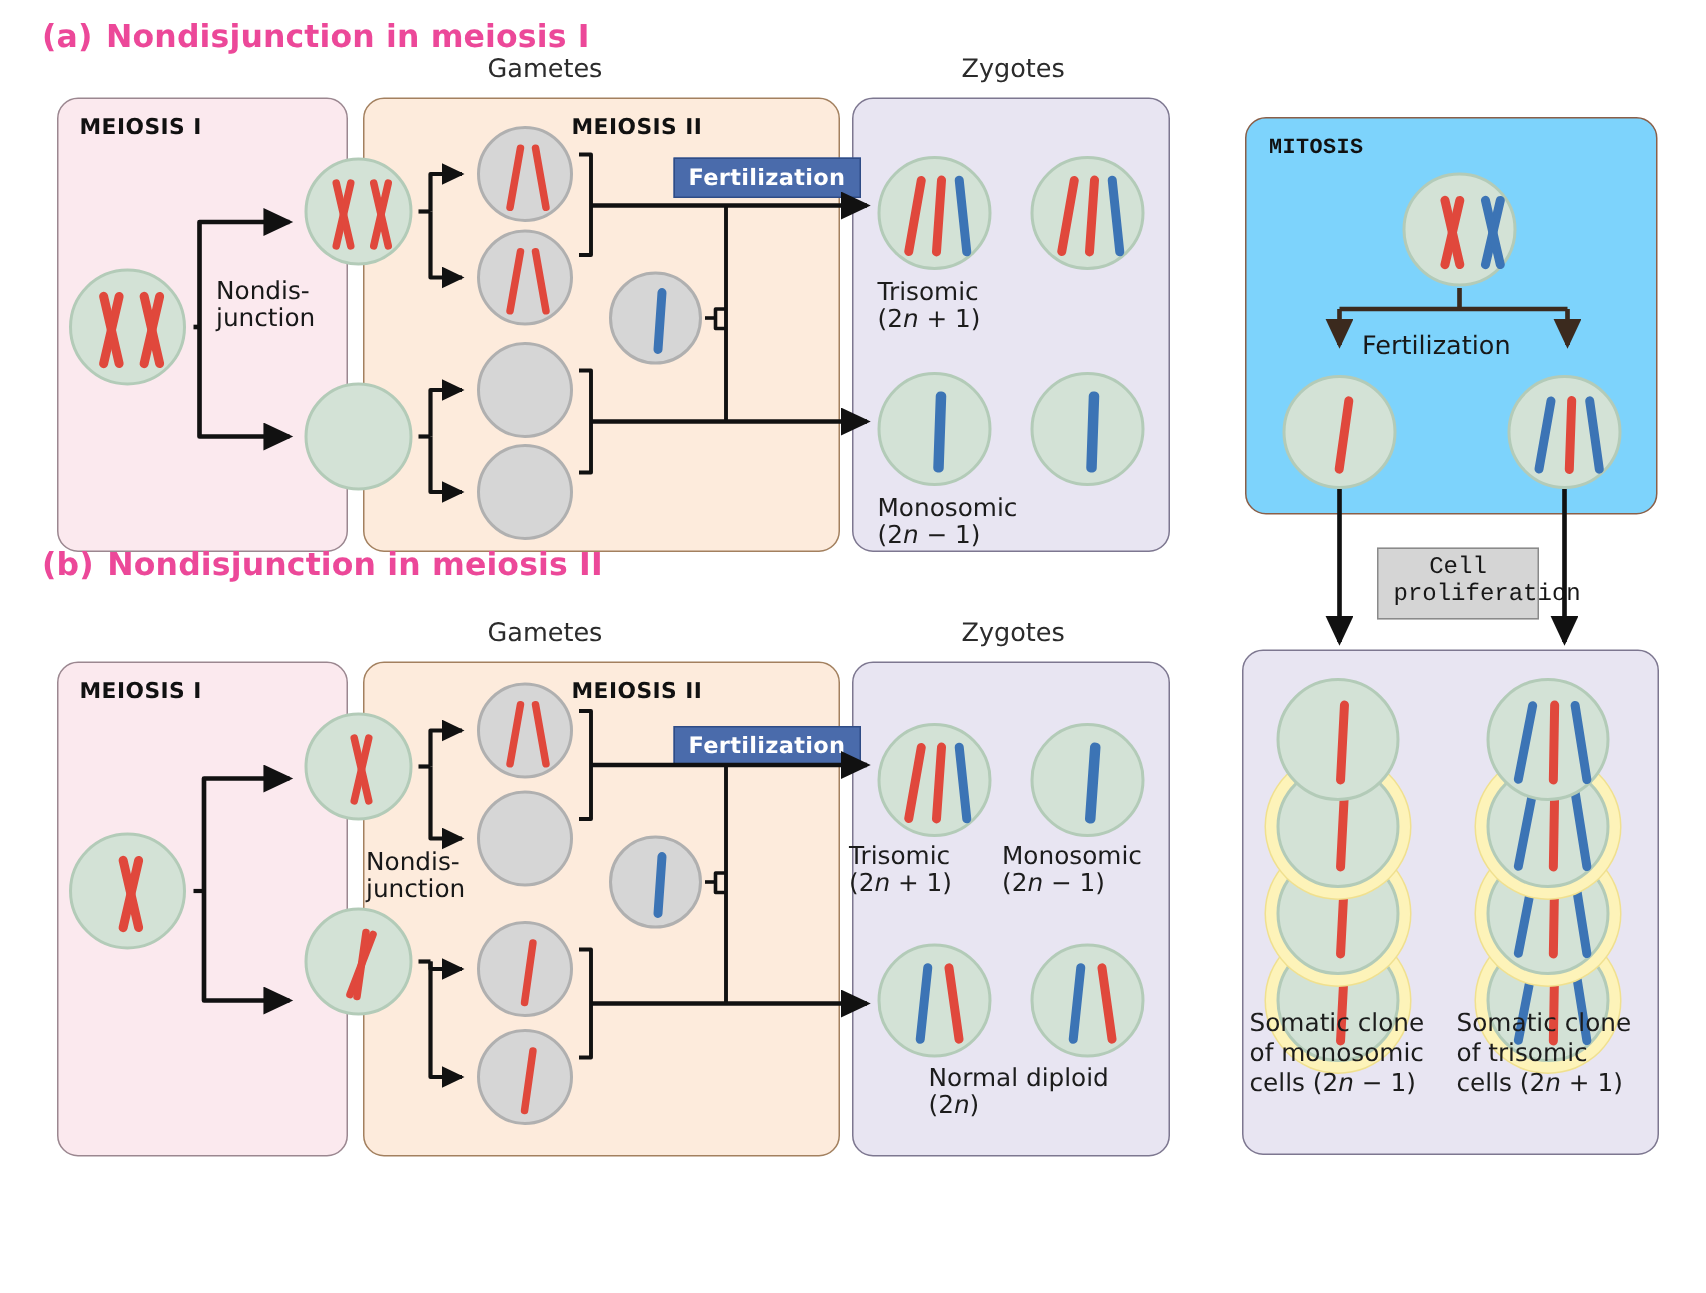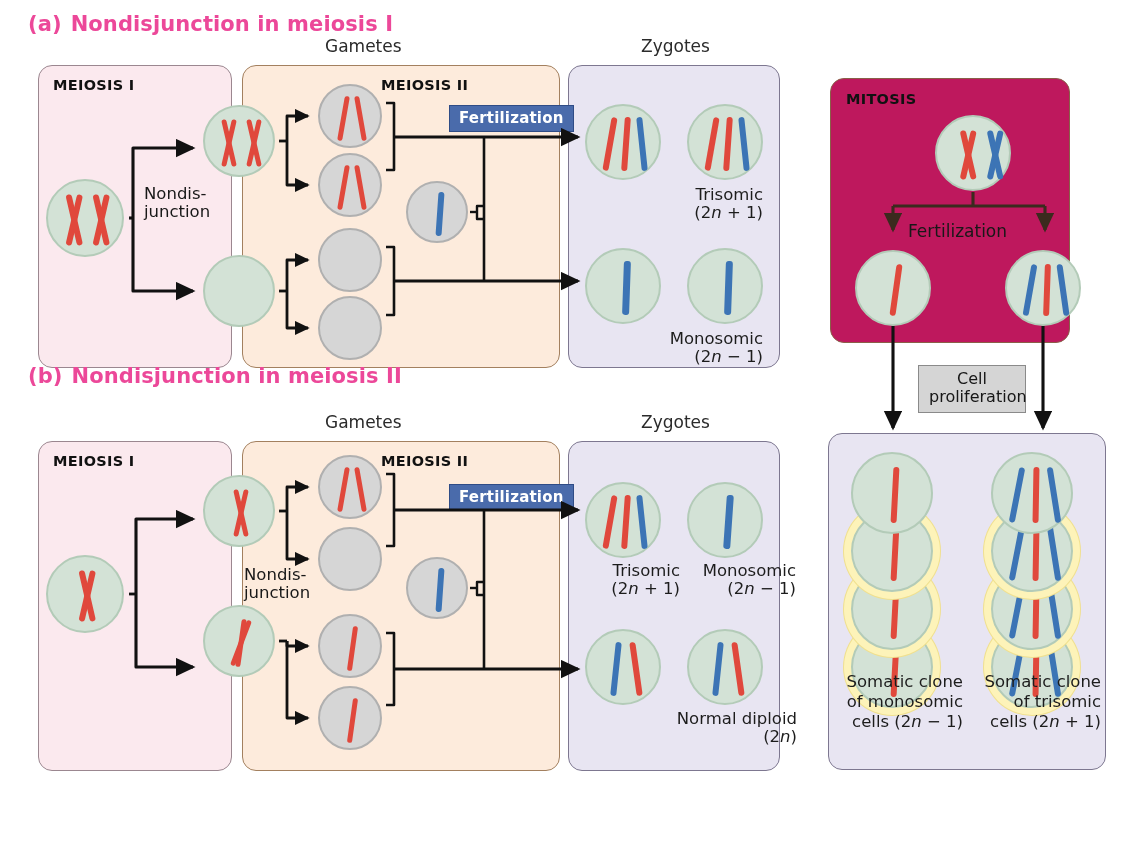--- a/index.html
+++ b/index.html
@@ -87,21 +87,21 @@
     position: absolute; display:block;
     border-radius: 3px;
     left: 50%; top: 0;
   }
   .xchrom.red > i  { background: #e0483c; }
   .xchrom.blue > i { background: #3c74b5; }
 
   
   .cell-label {
     position: absolute;
-    text-align: right;
+    text-align: left;
     font-size: 16.5px;
     line-height: 1.12;
     color: #1c1c1c;
     white-space: nowrap;
   }
   .cell-label i { font-style: italic; }
 
   
   .fert {
     position: absolute;
@@ -332,21 +332,21 @@
     <div class="chrom blue" style="left:26px; top:11px; width:6px; height:54px; transform:rotate(6deg);"></div>
     <div class="chrom red" style="left:46px; top:11px; width:6px; height:54px; transform:rotate(-8deg);"></div>
   </div>
 
   <div class="cell-label" style="left:619px; top:710px; width:178px;">
     <span>Normal diploid</span><br>
     <span>(2<i>n</i>)</span>
   </div>
 
 
-  <div class="stage" style="left:830px; top:78px; width:240px; height:265px; background:#be185d; border-color:#8a5f48;">
+  <div class="stage" style="left:830px; top:78px; width:275px; height:265px; background:#7dd3fc; border-color:#8a5f48;font-family:Liberation Mono, monospace;">
     <div class="stage-label" style="left:15px; top:12px;">MITOSIS</div>
   </div>
 
   <div class="cell" style="left:935px; top:115px; width:76px; height:76px;">
     <div class="xchrom red" style="left:22px; top:13px; width:17px; height:50px;">
       <i style="width:5.5px; height:50px; transform:translateX(-50%) rotate(13deg);"></i>
       <i style="width:5.5px; height:50px; transform:translateX(-50%) rotate(-13deg);"></i>
     </div>
     <div class="xchrom blue" style="left:49px; top:13px; width:17px; height:50px;">
       <i style="width:5.5px; height:50px; transform:translateX(-50%) rotate(13deg);"></i>
@@ -358,21 +358,21 @@
 
   <div class="cell" style="left:855px; top:250px; width:76px; height:76px;">
     <div class="chrom red" style="left:36px; top:12px; width:6px; height:52px; transform:rotate(8deg);"></div>
   </div>
   <div class="cell" style="left:1005px; top:250px; width:76px; height:76px;">
     <div class="chrom blue" style="left:20px; top:12px; width:6px; height:52px; transform:rotate(10deg);"></div>
     <div class="chrom red" style="left:37px; top:12px; width:6px; height:52px; transform:rotate(2deg);"></div>
     <div class="chrom blue" style="left:53px; top:12px; width:6px; height:52px; transform:rotate(-8deg);"></div>
   </div>
 
-  <div class="prolif" style="left:918px; top:365px; width:108px;">
+  <div class="prolif" style="left:918px; top:365px; width:108px;font-family:Liberation Mono, monospace;">
     <span>Cell</span><br>
     <span>proliferation</span>
   </div>
 
   <div class="stage purple" style="left:828px; top:433px; width:278px; height:337px;"></div>
 
   <div class="cell" style="left:851px; top:452px; width:82px; height:82px; z-index:8;">
     <div class="chrom red" style="left:39px; top:13px; width:6px; height:56px; transform:rotate(3deg);"></div>
   </div>
   <div class="cell halo" style="left:851px; top:510px; width:82px; height:82px; z-index:7;">

